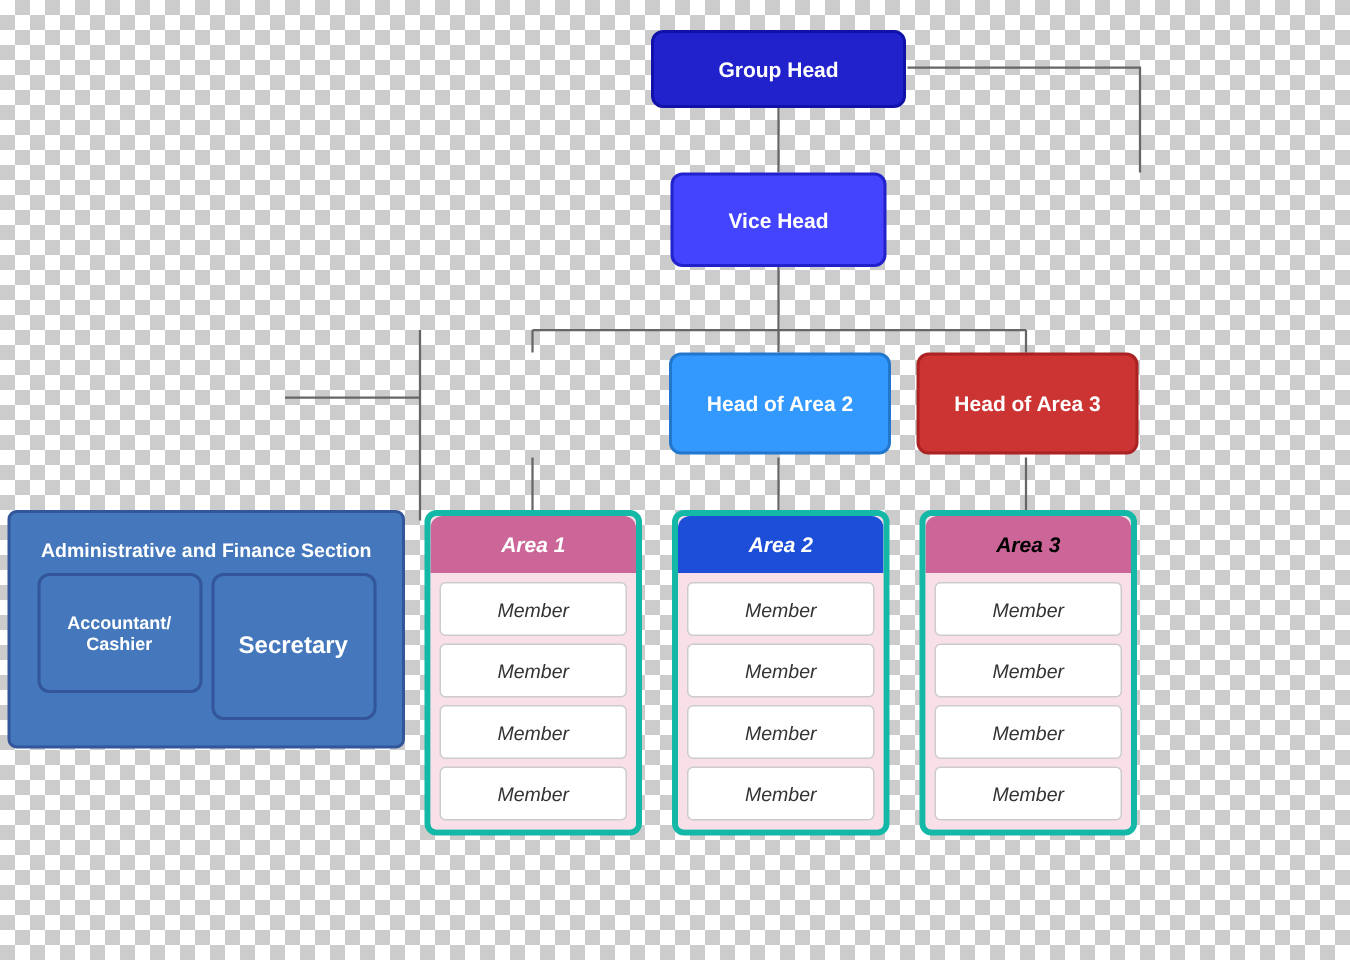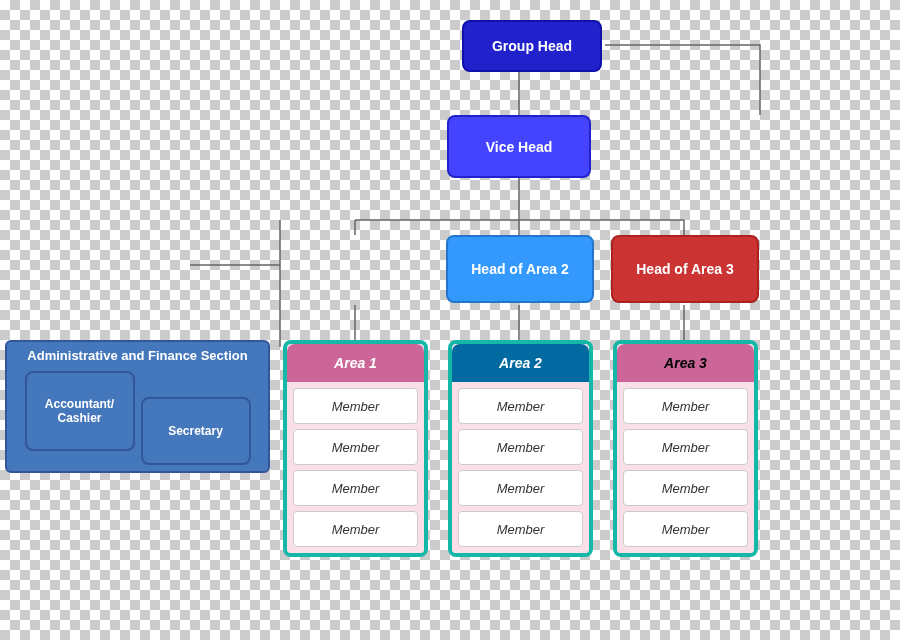--- a/index.html
+++ b/index.html
@@ -158,51 +158,51 @@
     <line class="line" x1="519" y1="295" x2="519" y2="330"></line>
 
     <line class="line" x1="684" y1="295" x2="684" y2="330"></line>
 
     <line class="line" x1="190" y1="255" x2="280" y2="255"></line>
     <line class="line" x1="280" y1="210" x2="280" y2="337"></line>
     <line class="line" x1="190" y1="337" x2="190" y2="337"></line>
 
   </svg>
 
-  <div class="node node-blue-dark" style="left:434px; top:10px; width:140px; height:52px;margin-left:28px;">Group Head</div>
+  <div class="node node-blue-dark" style="left:434px; top:10px; width:170px; height:52px;">Group Head</div>
 
 
   <div class="node node-blue-medium" style="left:447px; top:105px; width:144px; height:63px;">Vice Head</div>
 
 
   <div class="node node-blue-light" style="left:446px; top:225px; width:148px; height:68px;">Head of Area 2</div>
 
   <div class="node node-red" style="left:611px; top:225px; width:148px; height:68px;">Head of Area 3</div>
 
-  <div style="position:absolute; left:5px; top:330px; width:265px; background:#4477bb; border:2px solid #335599; border-radius:6px; padding:6px;">
+  <div style="position:absolute; left:5px; top:330px; width:265px; background:#4477bb; border:2px solid #335599; border-radius:6px; padding:17px;">
     <div style="color:white; font-weight:bold; font-size:13px; text-align:center; margin-bottom:8px;">Administrative and Finance Section</div>
     <div style="display:flex; gap:6px; justify-content:center;">
       <div class="node node-steel-blue" style="position:relative; left:auto; top:auto; width:110px; height:80px; font-size:12px;">Accountant/
 Cashier</div>
-      <div class="node node-steel-blue" style="position:relative; left:auto; top:auto; width:110px; height:68px; font-size:12px;margin-top:26px;">Secretary</div>
+      <div class="node node-steel-blue" style="position:relative; left:auto; top:auto; width:110px; height:98px; font-size:16px;">Secretary</div>
     </div>
   </div>
 
   <div class="area-column" style="left:283px; top:330px; width:145px;">
     <div class="node-area node-area-purple" style="height:38px; background:#cc6699; border:none; font-weight:bold; color:white; display:flex; align-items:center; justify-content:center;">Area 1</div>
     <div style="padding:6px; display:flex; flex-direction:column; gap:5px; background:#f9e0e8;">
       <div class="member-box" style="height:36px;">Member</div>
       <div class="member-box" style="height:36px;">Member</div>
       <div class="member-box" style="height:36px;">Member</div>
       <div class="member-box" style="height:36px;">Member</div>
     </div>
   </div>
 
   <div class="area-column" style="left:448px; top:330px; width:145px;">
-    <div class="node-area node-area-blue" style="height:38px; background:#0369a1; border:none; font-weight:bold; color:white; display:flex; align-items:center; justify-content:center;">Area 2</div>
+    <div class="node-area node-area-blue" style="height:38px; background:#1d4ed8; border:none; font-weight:bold; color:white; display:flex; align-items:center; justify-content:center;">Area 2</div>
     <div style="padding:6px; display:flex; flex-direction:column; gap:5px; background:#f9e0e8;">
       <div class="member-box" style="height:36px;">Member</div>
       <div class="member-box" style="height:36px;">Member</div>
       <div class="member-box" style="height:36px;">Member</div>
       <div class="member-box" style="height:36px;">Member</div>
     </div>
   </div>
 
   <div class="area-column" style="left:613px; top:330px; width:145px;">
     <div class="node-area node-area-red" style="height:38px; background:#cc6699; border:none; font-weight:bold; color:#000000; display:flex; align-items:center; justify-content:center;">Area 3</div>

